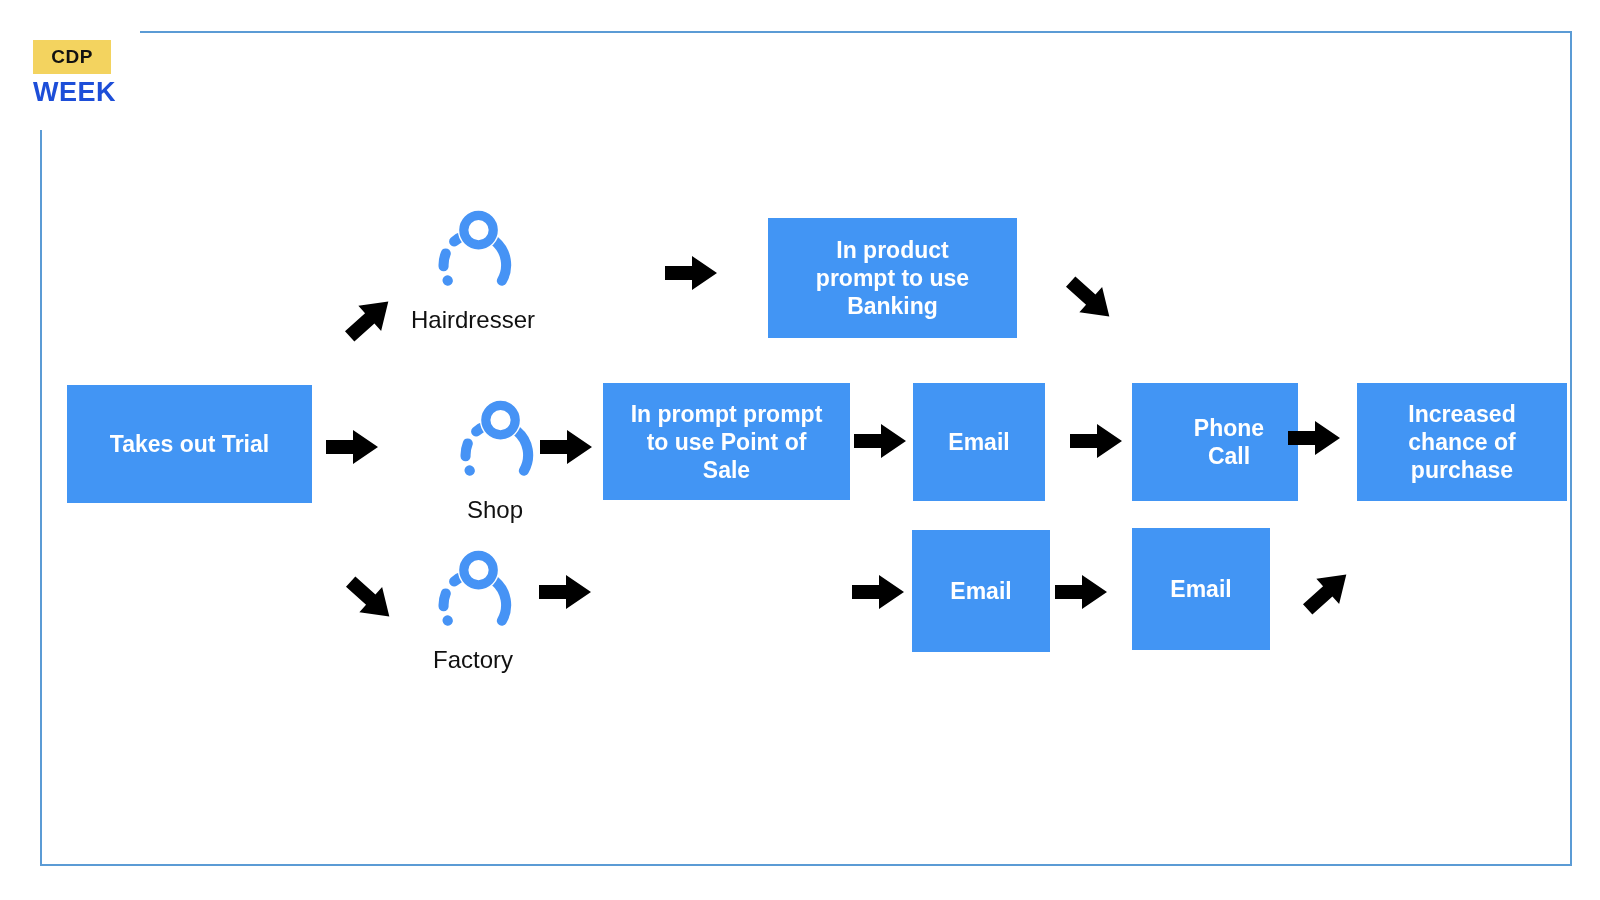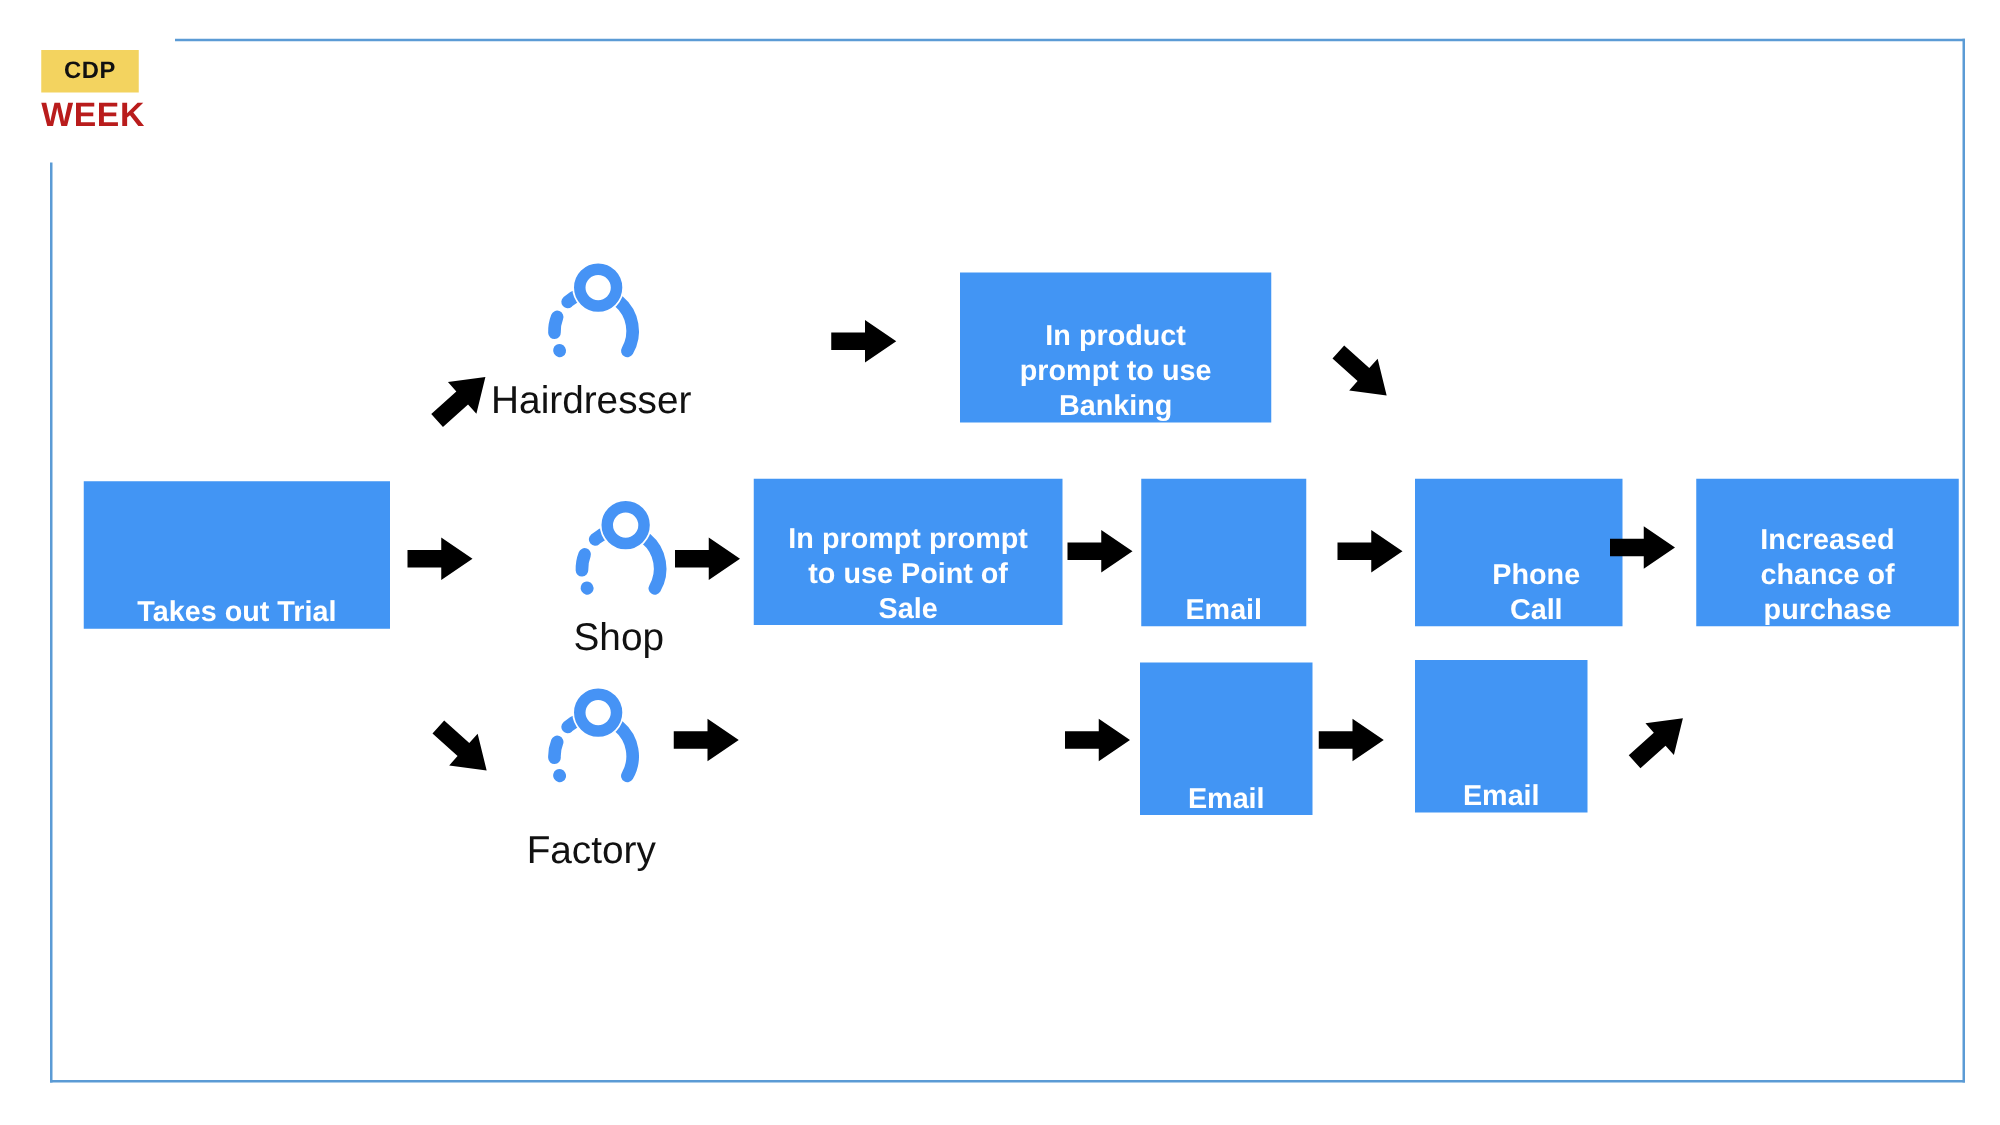--- a/index.html
+++ b/index.html
@@ -13,48 +13,48 @@
   .frame-right{left:1570px;top:31px;width:2px;height:835px;}
   .frame-bottom{left:40px;top:864px;width:1532px;height:2px;}
   .frame-left{left:40px;top:130px;width:2px;height:736px;}
 
   
   .logo{position:absolute;left:33px;top:40px;width:110px;}
   .logo-badge{
     width:78px;height:34px;background:#F3D35F;display:flex;align-items:center;justify-content:center;
     color:#111;font-size:19px;font-weight:800;letter-spacing:.5px;
   }
-  .logo-week{margin-top:3px;color:#b91c1c;font-size:27px;font-weight:800;letter-spacing:.5px;}
+  .logo-week{margin-top:3px;color:#1d4ed8;font-size:27px;font-weight:800;letter-spacing:.5px;}
 
   
   .box{
-    position:absolute;background:#4295F4;color:#fff;display:flex;align-items:flex-end;justify-content:center;
+    position:absolute;background:#4295F4;color:#fff;display:flex;align-items:center;justify-content:center;
     text-align:center;font-weight:700;font-size:23px;line-height:28px;
   }
   .box .inner{display:block;}
   .box-trial{left:67px;top:385px;width:245px;height:118px;}
   .box-banking{left:768px;top:218px;width:249px;height:120px;}
   .box-pos{left:603px;top:383px;width:247px;height:117px;}
   .box-email-mid{left:913px;top:383px;width:132px;height:118px;}
   .box-phone{left:1132px;top:383px;width:138px;height:118px;padding-left:28px;}
   .box-increased{left:1357px;top:383px;width:210px;height:118px;}
   .box-payroll{left:602px;top:524px;width:246px;height:120px;}
   .box-email-b1{left:912px;top:530px;width:138px;height:122px;}
   .box-email-b2{left:1132px;top:528px;width:138px;height:122px;}
   .w195{max-width:197px;}
   .w150{max-width:150px;}
   .w75{max-width:76px;}
 
   
   .persona{position:absolute;width:200px;display:flex;flex-direction:column;align-items:center;}
   .persona-hairdresser{left:373px;top:208px;}
   .persona-shop{left:395px;top:398px;}
-  .persona-factory{left:373px;top:548px;gap:20px;}
+  .persona-factory{left:373px;top:548px;}
   .person-icon{width:96px;height:92px;display:block;}
-  .persona-label{margin-top:4px;color:#111;font-size:31px;line-height:32px;font-weight:400;}
+  .persona-label{margin-top:4px;color:#111;font-size:24px;line-height:32px;font-weight:400;}
 
   
   .arrow{position:absolute;width:52px;height:38px;overflow:visible;transform-origin:50% 50%;}
   .a-fan-up{left:343px;top:300px;transform:rotate(-42deg);}
   .a-fan-right{left:326px;top:428px;}
   .a-fan-down{left:344px;top:580px;transform:rotate(42deg);}
   .a-banking-in{left:665px;top:254px;}
   .a-banking-out{left:1064px;top:280px;transform:rotate(42deg);}
   .a-shop-out{left:540px;top:428px;}
   .a-pos-email{left:854px;top:422px;}

